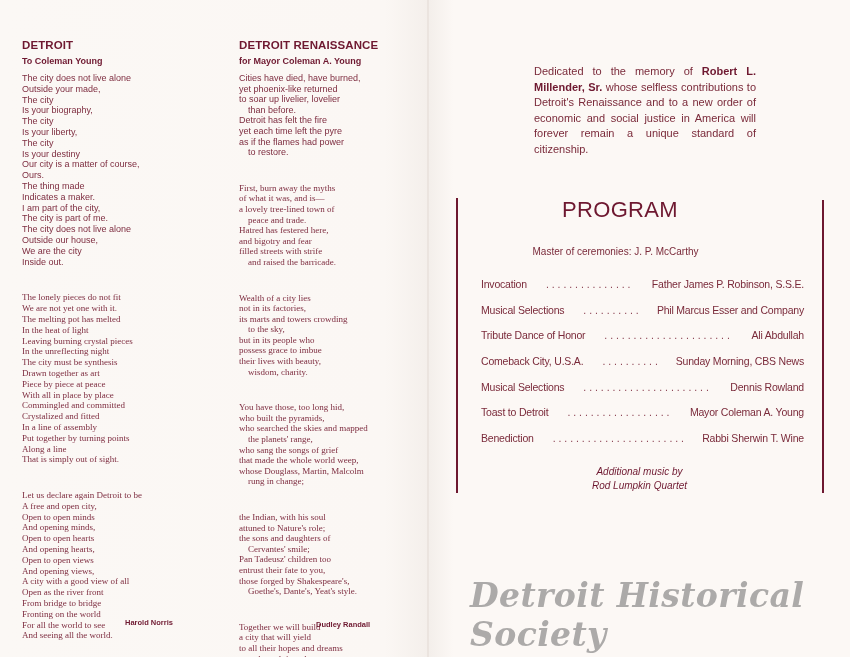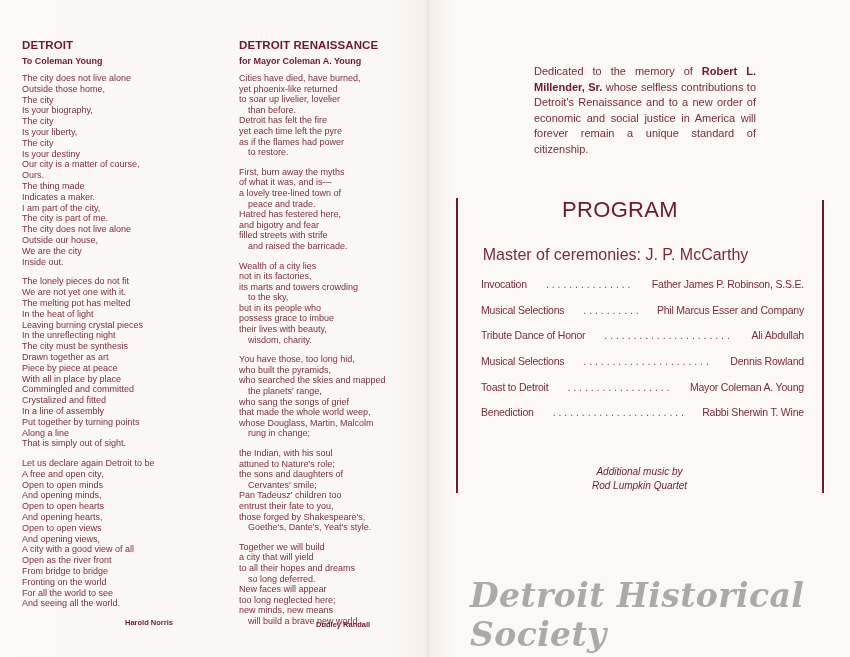--- a/index.html
+++ b/index.html
@@ -58,21 +58,22 @@
       font-weight: bold;
       font-size: 9px;
       color: #6e1830;
       line-height: 12px;
       margin-top: 3px;
     }
     .stanza {
       margin-top: 6px;
     }
     .stanza + .stanza {
-      margin-top: 9px;
+      margin-top: 25px;
+      font-family: Liberation Serif, serif;
     }
     .line {
       font-size: 9px;
       line-height: 10.8px;
       color: #7e2d40;
       white-space: nowrap;
     }
     .poem-2 .line { line-height: 10.6px; }
     .line.indent { padding-left: 9px; }
     .author {
@@ -115,21 +116,21 @@
       font-size: 22px;
       color: #6e1830;
       letter-spacing: 0.3px;
     }
     .mc {
       position: absolute;
       left: 456px;
       width: 319px;
       top: 246px;
       text-align: center;
-      font-size: 16px;
+      font-size: 10px;
       color: #7a2a3a;
     }
     .program-list {
       position: absolute;
       left: 481px;
       width: 323px;
       top: 278px;
     }
     .program-row {
       display: flex;
@@ -186,21 +187,21 @@
 <div class="page page-left"></div>
 <div class="page page-right"></div>
 <div class="fold"></div>
 
 <div class="poem poem-1">
   <div class="poem-title">DETROIT</div>
   <div class="poem-dedication">To Coleman Young</div>
   <div class="stanzas">
       <div class="stanza">
         <div class="line">The city does not live alone</div>
-        <div class="line">Outside those home,</div>
+        <div class="line">Outside your made,</div>
         <div class="line">The city</div>
         <div class="line">Is your biography,</div>
         <div class="line">The city</div>
         <div class="line">Is your liberty,</div>
         <div class="line">The city</div>
         <div class="line">Is your destiny</div>
         <div class="line">Our city is a matter of course,</div>
         <div class="line">Ours.</div>
         <div class="line">The thing made</div>
         <div class="line">Indicates a maker.</div>
@@ -337,20 +338,25 @@
       <span class="item">Musical Selections</span>
       <span class="leader"></span>
       <span class="performer">Phil Marcus Esser and Company</span>
     </div>
     <div class="program-row">
       <span class="item">Tribute Dance of Honor</span>
       <span class="leader"></span>
       <span class="performer">Ali Abdullah</span>
     </div>
     <div class="program-row">
+      <span class="item">Comeback City, U.S.A.</span>
+      <span class="leader"></span>
+      <span class="performer">Sunday Morning, CBS News</span>
+    </div>
+    <div class="program-row">
       <span class="item">Musical Selections</span>
       <span class="leader"></span>
       <span class="performer">Dennis Rowland</span>
     </div>
     <div class="program-row">
       <span class="item">Toast to Detroit</span>
       <span class="leader"></span>
       <span class="performer">Mayor Coleman A. Young</span>
     </div>
     <div class="program-row">

